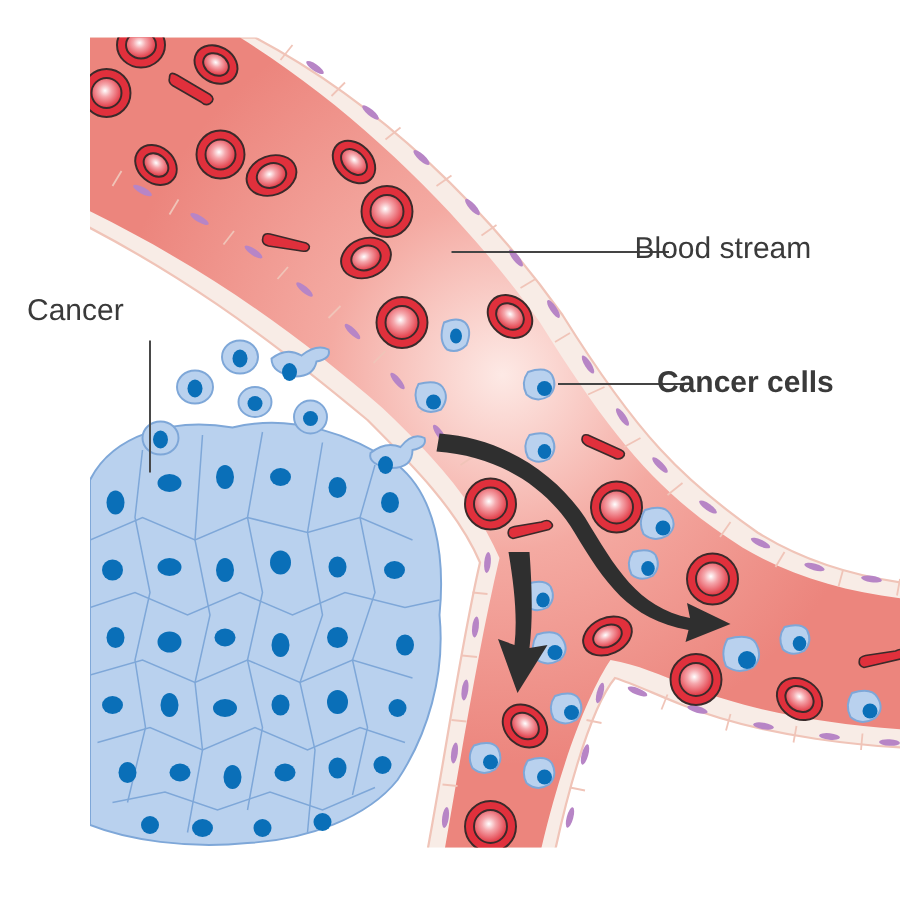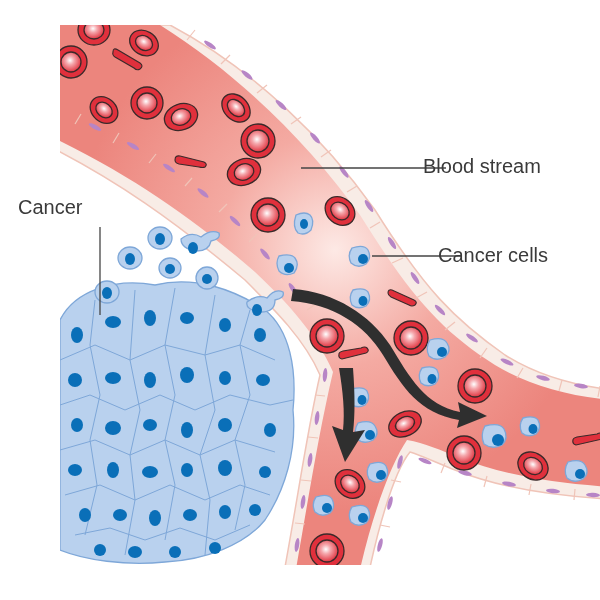--- a/index.html
+++ b/index.html
@@ -346,15 +346,15 @@
   </g>
 
   <g stroke="#444444" stroke-width="1.3">
     <line x1="266" y1="168" x2="411" y2="168"></line>
     <line x1="337" y1="256" x2="427" y2="256"></line>
     <line x1="65" y1="227" x2="65" y2="315"></line>
   </g>
 </svg>
 
 <div class="label" style="left:423px; top:156px;">Blood stream</div>
-<div class="label" style="left:438px; top:245px;">Cancer cells</div>
+<div class="label" style="left:438px; top:245px;font-weight:bold;">Cancer cells</div>
 <div class="label" style="left:18px; top:197px;">Cancer</div>
 </div>
 
 </body></html>

